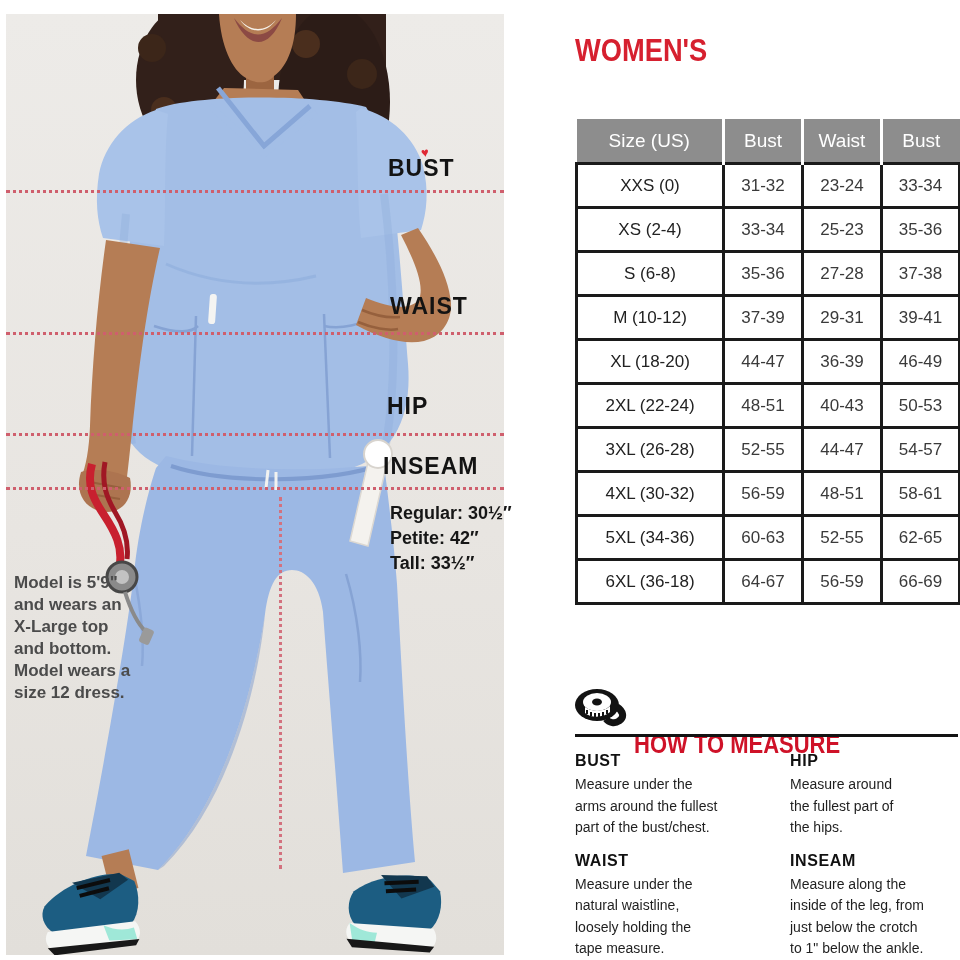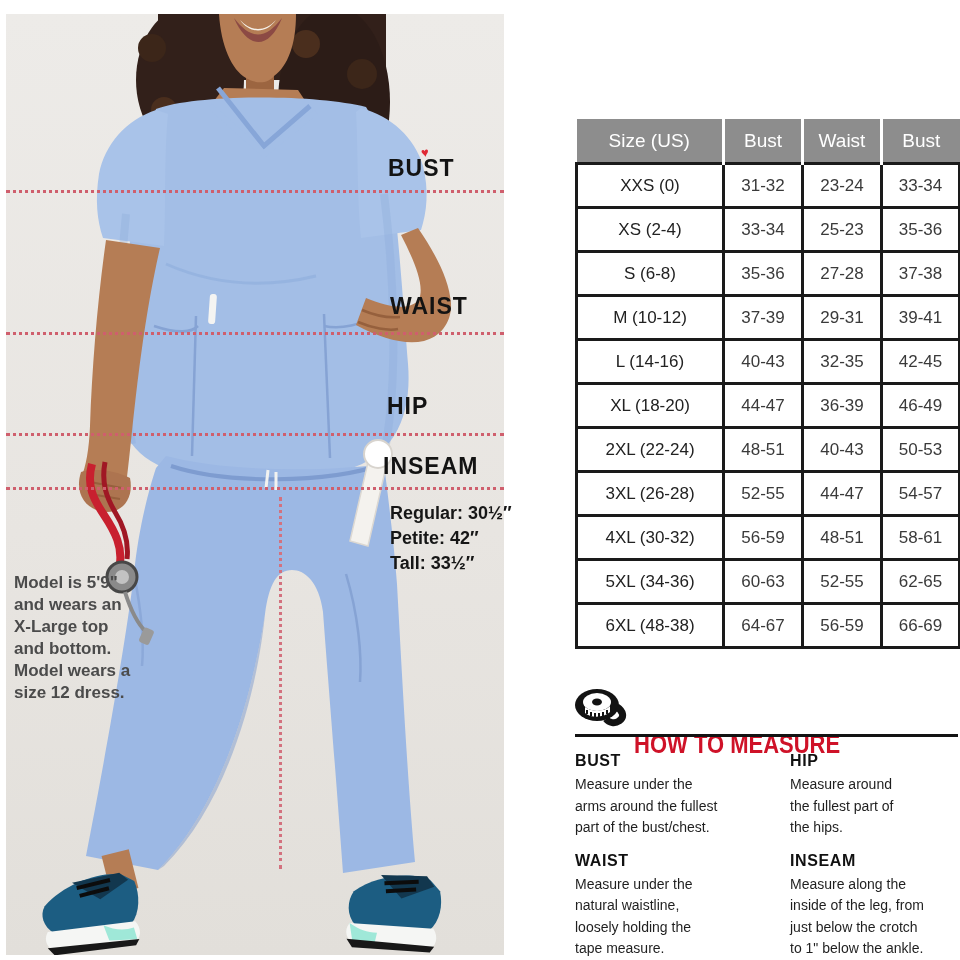--- a/index.html
+++ b/index.html
@@ -174,20 +174,21 @@
     <div><span class="nm">Tall:</span> <span class="vl">33½″</span></div>
   </div>
 
   <div class="abs model-note">Model is 5'9"
 and wears an
 X-Large top
 and bottom.
 Model wears a
 size 12 dress.</div>
 
+  <div class="abs title1"><span class="cond">WOMEN'S</span></div>
 
   <div class="abs size-table">
     <table>
       <colgroup>
           <col style="width:147px">
           <col style="width:79px">
           <col style="width:79px">
           <col style="width:78px">
         </colgroup>
       <thead>
@@ -217,26 +218,20 @@
             <td>27-28</td>
             <td>37-38</td>
           </tr>
         <tr>
             <td class="size">M (10-12)</td>
             <td>37-39</td>
             <td>29-31</td>
             <td>39-41</td>
           </tr>
         <tr>
-            <td class="size">L (14-16)</td>
-            <td>40-43</td>
-            <td>32-35</td>
-            <td>42-45</td>
-          </tr>
-        <tr>
             <td class="size">XL (18-20)</td>
             <td>44-47</td>
             <td>36-39</td>
             <td>46-49</td>
           </tr>
         <tr>
             <td class="size">2XL (22-24)</td>
             <td>48-51</td>
             <td>40-43</td>
             <td>50-53</td>
@@ -253,21 +248,21 @@
             <td>48-51</td>
             <td>58-61</td>
           </tr>
         <tr>
             <td class="size">5XL (34-36)</td>
             <td>60-63</td>
             <td>52-55</td>
             <td>62-65</td>
           </tr>
         <tr>
-            <td class="size">6XL (48-38)</td>
+            <td class="size">6XL (36-18)</td>
             <td>64-67</td>
             <td>56-59</td>
             <td>66-69</td>
           </tr>
       </tbody>
     </table>
   </div>
 
   <div class="abs htm-icon">
     <svg width="54" height="50" viewBox="0 0 54 50">

